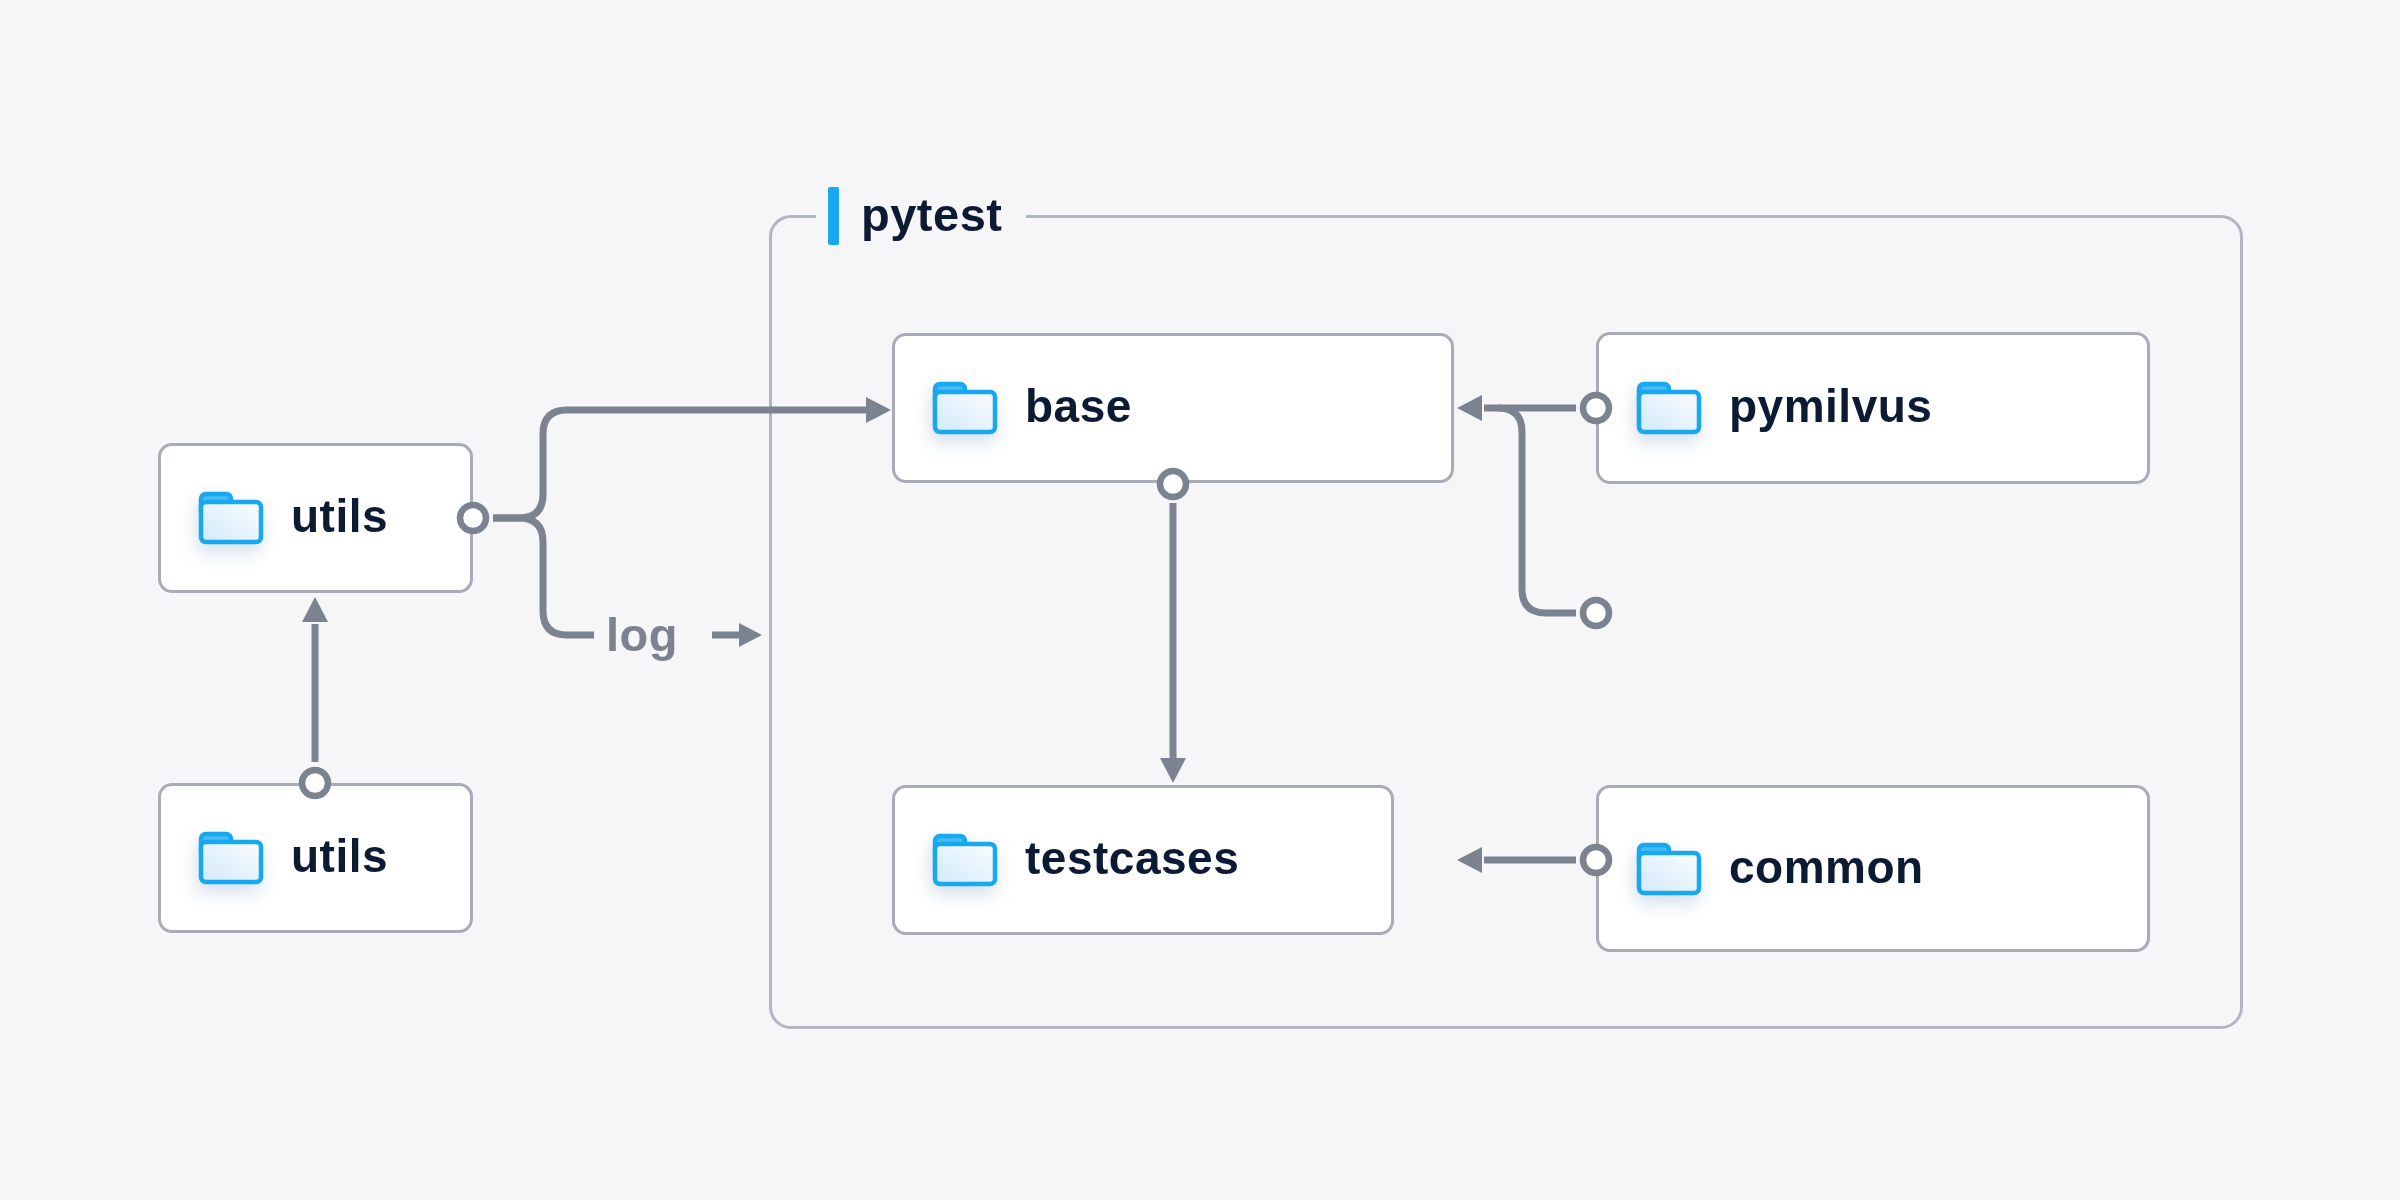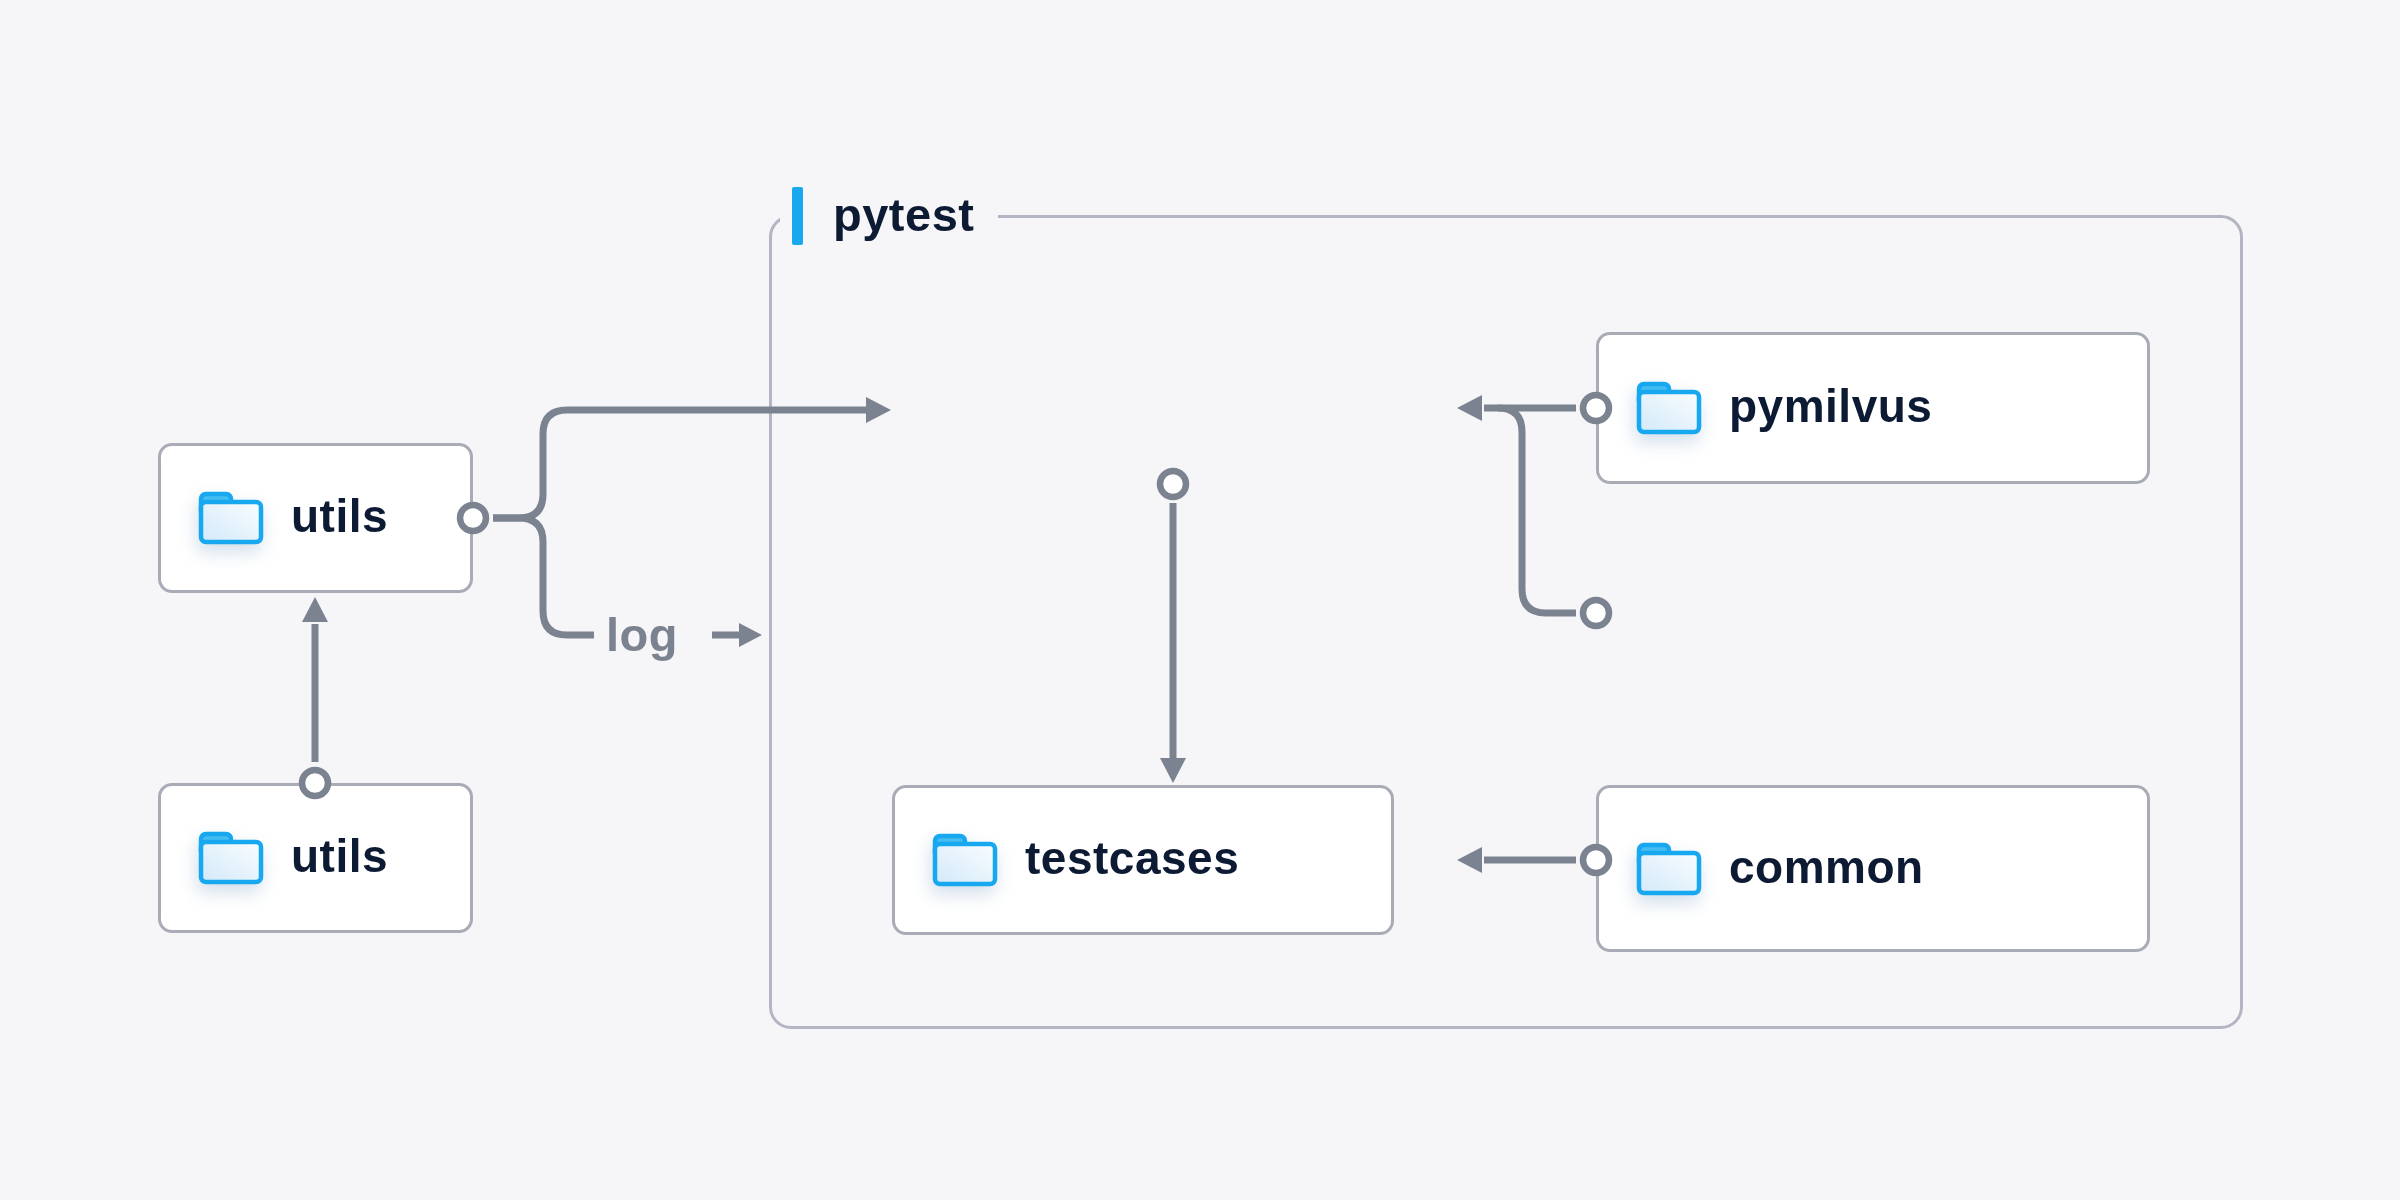--- a/index.html
+++ b/index.html
@@ -16,22 +16,22 @@
     position:relative;width:2400px;height:1200px;overflow:hidden;
     background:var(--bg);
     font-family:"Liberation Sans","DejaVu Sans",sans-serif;
   }
   .group{
     position:absolute;left:769px;top:215px;width:1474px;height:814px;
     border:3px solid var(--container-border);border-radius:22px;
     box-sizing:border-box;z-index:1;
   }
   .group-label{
-    position:absolute;left:780px;top:184px;height:64px;z-index:2;
-    display:flex;align-items:center;gap:30px;
+    position:absolute;left:816px;top:184px;height:64px;z-index:2;
+    display:flex;align-items:center;gap:22px;
     background:var(--bg);padding:0 24px 0 12px;justify-content:center;
   }
   .bar{width:11px;height:58px;background:var(--accent-blue);border-radius:2px;}
   .group-text{
     font-size:47px;font-weight:600;color:var(--navy);letter-spacing:.5px;
     line-height:1;padding-bottom:4px;
   }
   .node{
     position:absolute;z-index:2;box-sizing:border-box;
     background:var(--box-bg);border:3px solid var(--box-border);
@@ -85,20 +85,27 @@
   </div>
 
   <div class="node" style="left:158px;top:783px;width:315px;height:150px">
     <svg class="folder" viewBox="0 0 68 56">
       <rect x="4" y="4" width="30" height="22" rx="5" fill="#45bcf2" stroke="#18a8ef" stroke-width="4.5"></rect>
       <rect x="4" y="12" width="60" height="40" rx="5" fill="url(#folderGrad)" stroke="#18a8ef" stroke-width="4.5"></rect>
     </svg>
     <span class="node-label">utils</span>
   </div>
 
+  <div class="node" style="left:892px;top:333px;width:562px;height:150px">
+    <svg class="folder" viewBox="0 0 68 56">
+      <rect x="4" y="4" width="30" height="22" rx="5" fill="#45bcf2" stroke="#18a8ef" stroke-width="4.5"></rect>
+      <rect x="4" y="12" width="60" height="40" rx="5" fill="url(#folderGrad)" stroke="#18a8ef" stroke-width="4.5"></rect>
+    </svg>
+    <span class="node-label">base</span>
+  </div>
 
   <div class="node" style="left:1596px;top:332px;width:554px;height:152px">
     <svg class="folder" viewBox="0 0 68 56">
       <rect x="4" y="4" width="30" height="22" rx="5" fill="#45bcf2" stroke="#18a8ef" stroke-width="4.5"></rect>
       <rect x="4" y="12" width="60" height="40" rx="5" fill="url(#folderGrad)" stroke="#18a8ef" stroke-width="4.5"></rect>
     </svg>
     <span class="node-label">pymilvus</span>
   </div>
 
 

